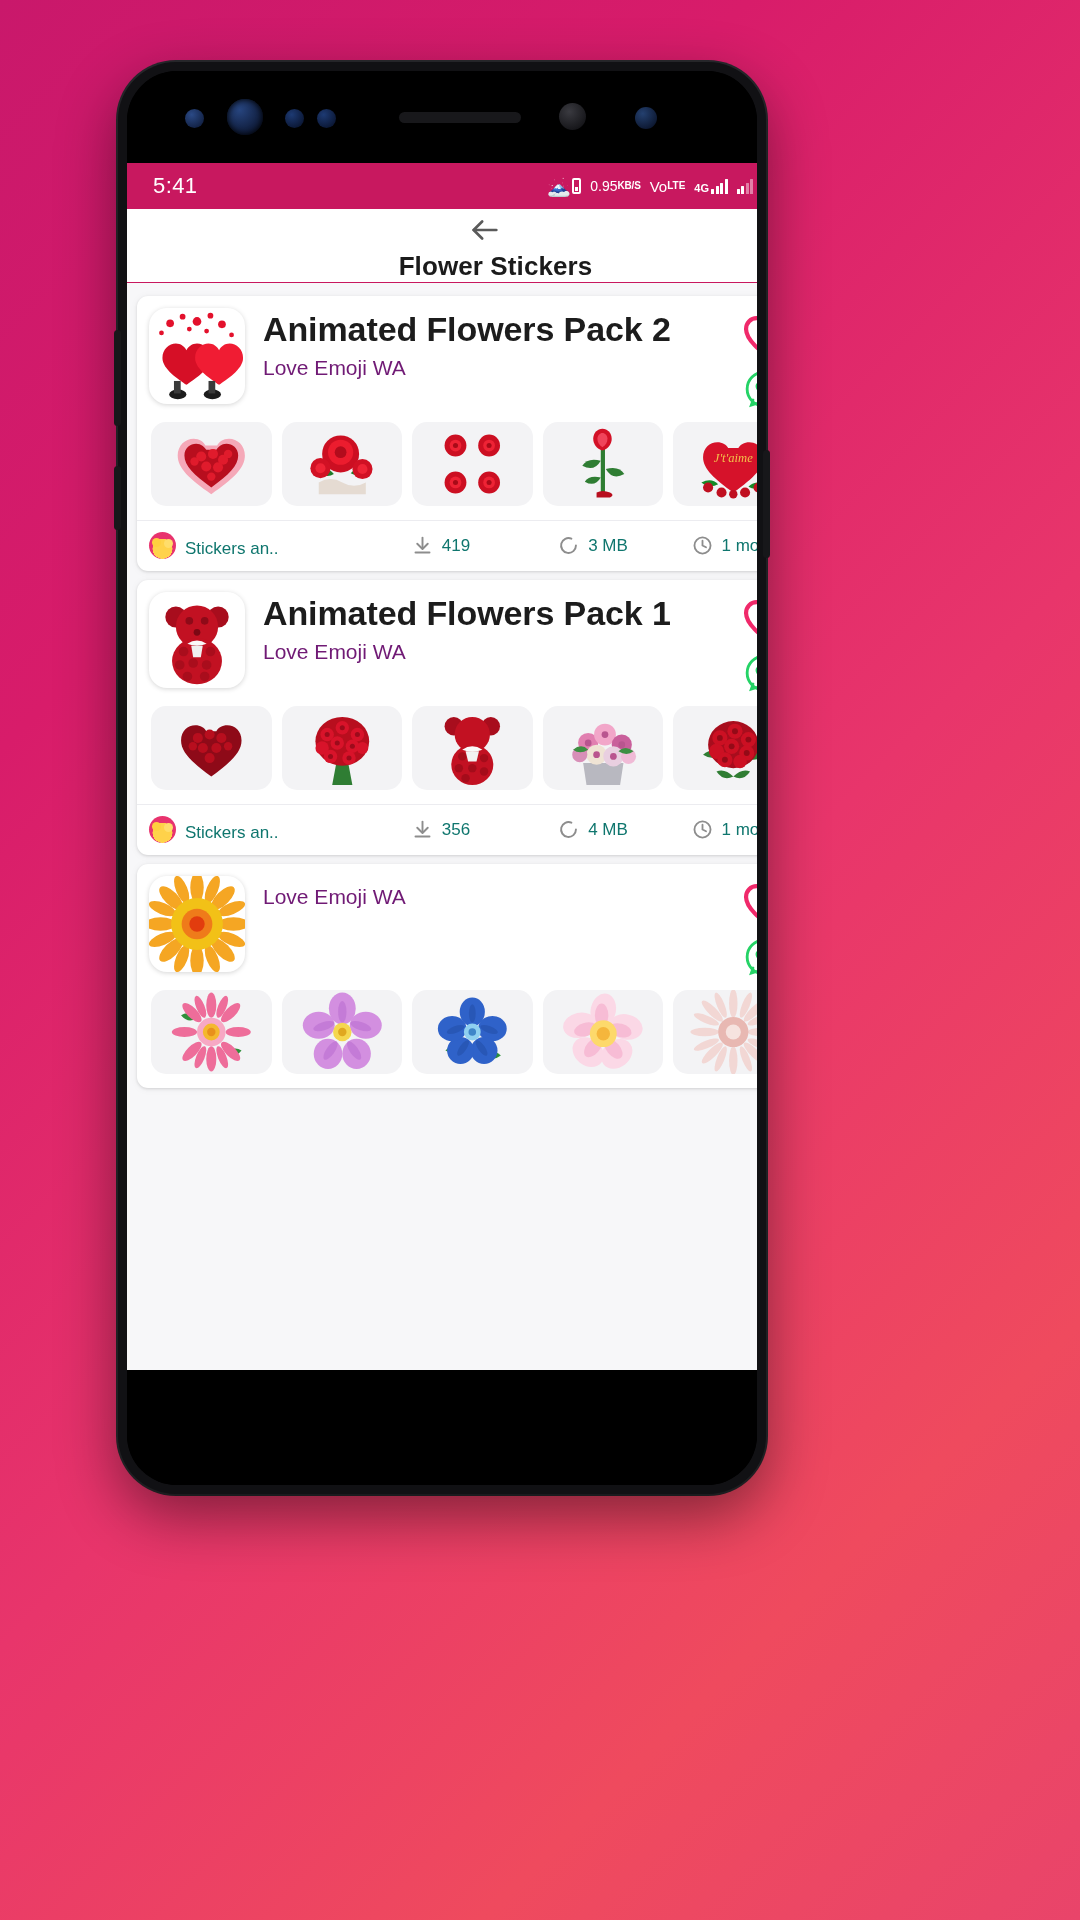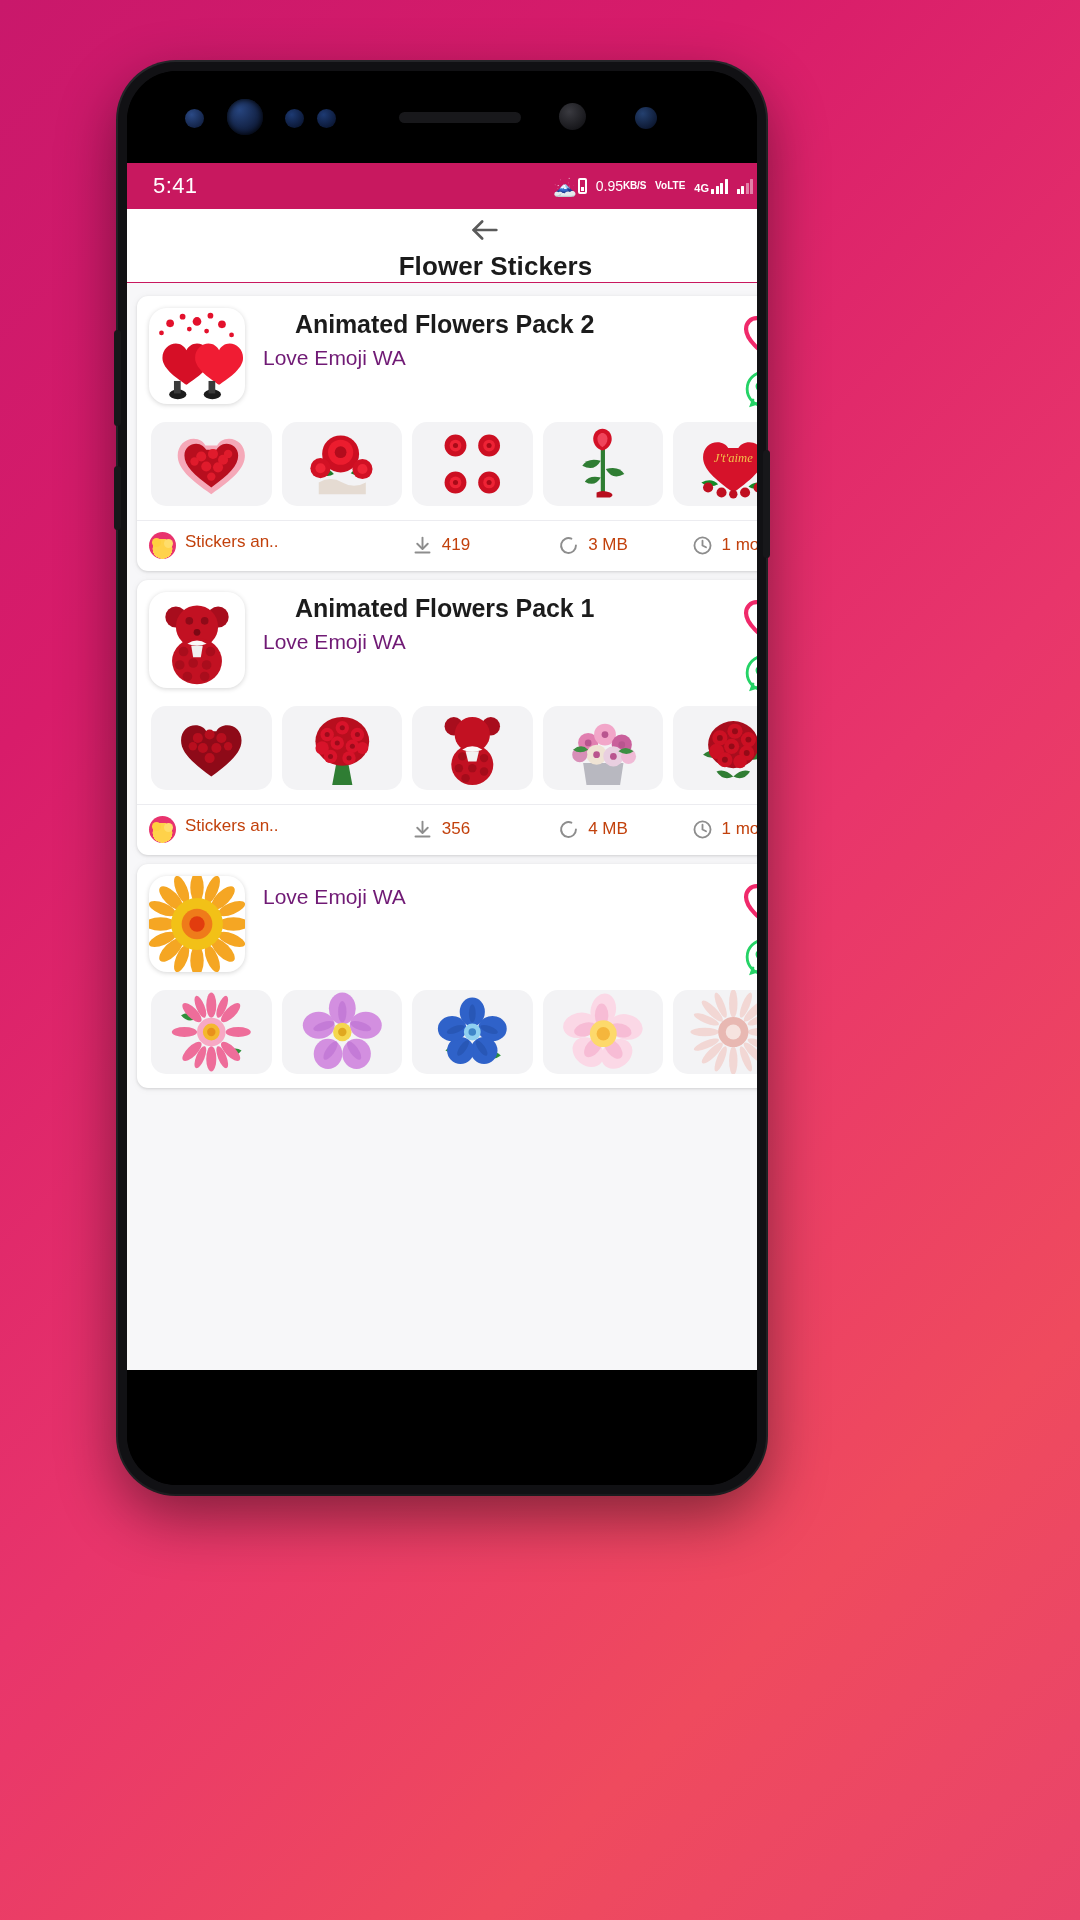--- a/index.html
+++ b/index.html
@@ -80,21 +80,21 @@
     width: 9px; height: 16px; border: 2px solid #fff; border-radius: 2px;
     position: relative;
   }
   .bt-batt::after {
     content: ""; position: absolute; left: 1px; bottom: 1px; right: 1px; height: 4px; background: #fff;
   }
   .kbs { text-align: center; line-height: 1; }
   .kbs .n { font-size: 14px; font-weight: 400; display: block; }
   .kbs .u { font-size: 10px; font-weight: 700; display: block; letter-spacing: -.2px; }
   .volte { text-align: center; line-height: 1; }
-  .volte .a { font-size: 10px; font-weight: 700; display: block; }
+  .volte .a { font-size: 15px; font-weight: 400; display: block; }
   .volte .b { font-size: 10px; font-weight: 700; display: block; }
   .net4g { display: flex; align-items: flex-end; gap: 2px; }
   .net4g .lbl { font-size: 11px; font-weight: 700; line-height: 1; }
   .bars { display: flex; align-items: flex-end; gap: 1.5px; height: 16px; }
   .bars i { width: 3px; background: #fff; display: block; border-radius: .5px; }
   .bars i:nth-child(1){height:5px} .bars i:nth-child(2){height:8px}
   .bars i:nth-child(3){height:11px} .bars i:nth-child(4){height:15px}
   .bars.dim i:nth-child(3), .bars.dim i:nth-child(4) { opacity: .45; }
   .battery {
     width: 37px; height: 19px; border: 2px solid #fff; border-radius: 5px;
@@ -147,22 +147,22 @@
     border-radius: 18px;
     background: #fff;
     box-shadow: 0 1px 5px rgba(0,0,0,.17);
     display: flex; align-items: center; justify-content: center;
     overflow: hidden;
   }
   .card-meta {
     flex: 1; padding-left: 18px; padding-top: 2px; min-width: 0;
   }
   .pack-name {
-    font-size: 25px; font-weight: 700; color: #1c1c1c;
-    line-height: 1.14; letter-spacing: -.1px; margin-left: 32px;
+    font-size: 34px; font-weight: 700; color: #1c1c1c;
+    line-height: 1.14; letter-spacing: -.1px;
   }
   .pack-author {
     font-size: 21px; color: #701a75; margin-top: 7px; font-weight: 400;
   }
   .card-actions {
     width: 60px; flex: 0 0 60px;
     display: flex; flex-direction: column; align-items: center;
     gap: 14px; padding-top: 6px;
   }
   .heart-btn svg, .wa-btn svg { display: block; }
@@ -179,22 +179,22 @@
     overflow: hidden;
   }
 
   .card-foot {
     display: flex; align-items: center;
     border-top: 1px solid #ececf0;
     padding: 11px 12px 12px 12px;
     gap: 4px;
   }
   .foot-cell {
-    display: flex; align-items: flex-start; gap: 9px;
-    font-size: 17px; color: #c2410c; white-space: nowrap;
+    display: flex; align-items: flex-end; gap: 9px;
+    font-size: 17px; color: #0f766e; white-space: nowrap;
   }
   .foot-cell.src { flex: 0 0 40%; }
   .foot-cell.dl  { flex: 0 0 22%; }
   .foot-cell.sz  { flex: 0 0 20%; }
   .foot-cell.ago { flex: 1; }
   .src-avatar {
     width: 27px; height: 27px; border-radius: 50%;
     background: radial-gradient(circle at 50% 62%, #ffd24a 0 46%, #e8336e 47% 100%);
     position: relative; overflow: hidden; flex: 0 0 27px;
   }

